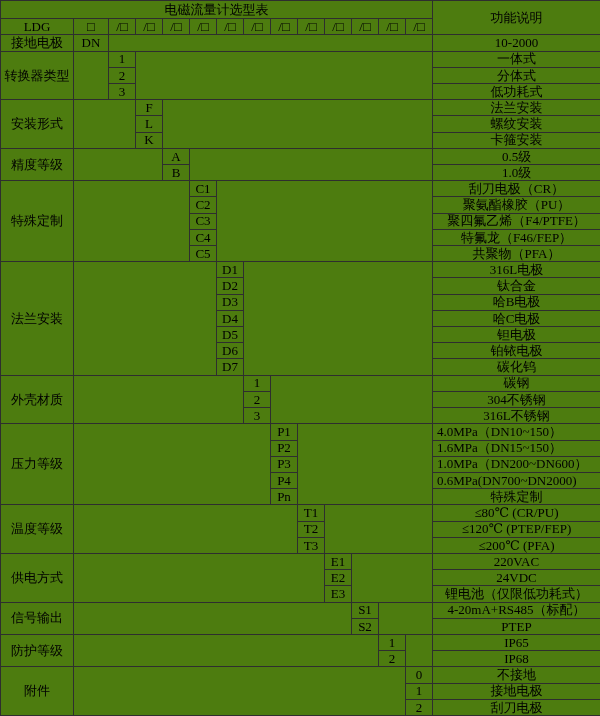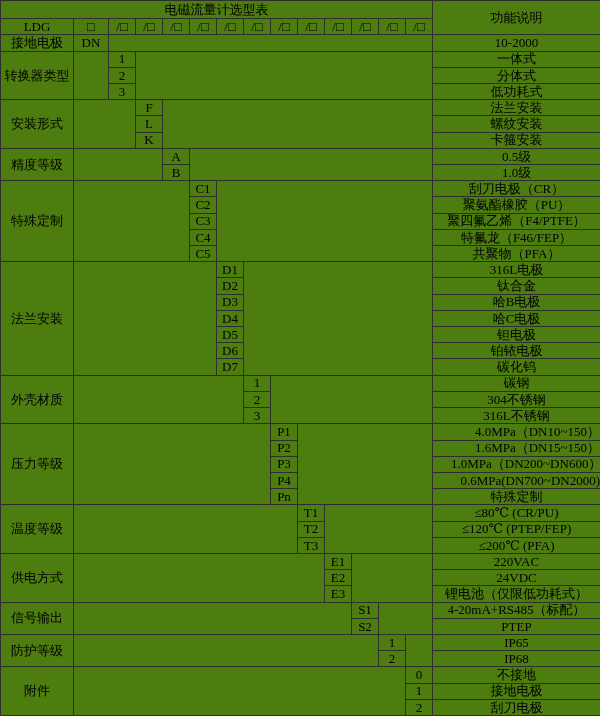--- a/index.html
+++ b/index.html
@@ -21,21 +21,21 @@
     font-size: 13px;
     line-height: 1.05;
     color: #000000;
     overflow: hidden;
     white-space: nowrap;
   }
   table.sel tr { height: 16px; }
   td.title-cell { font-size: 14px; }
   td.fhead { font-size: 14px; margin-top: 29px; }
   td.code { font-size: 12.5px; }
-  td.desc.left { text-align: right; padding-left: 18px; }
+  td.desc.left { text-align: left; padding-left: 4px; }
 </style>
 </head>
 <body>
 
 <table class="sel">
   <colgroup>
     <col style="width:73px">
       <col style="width:35px">
     <col style="width:27px">
       <col style="width:27px">

